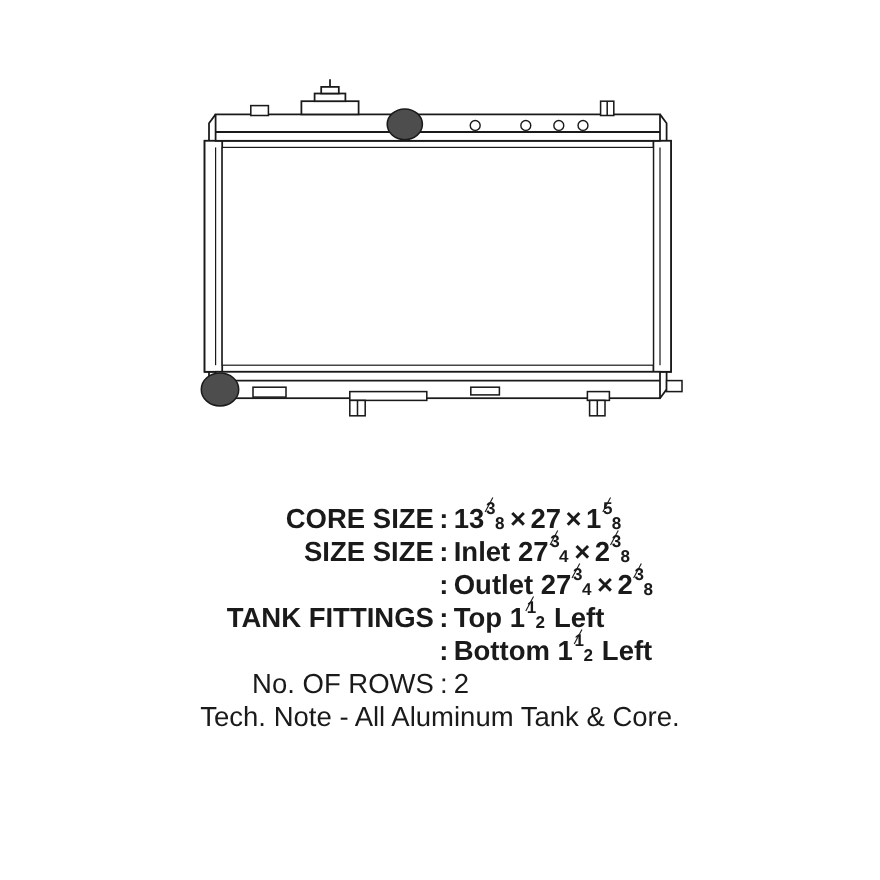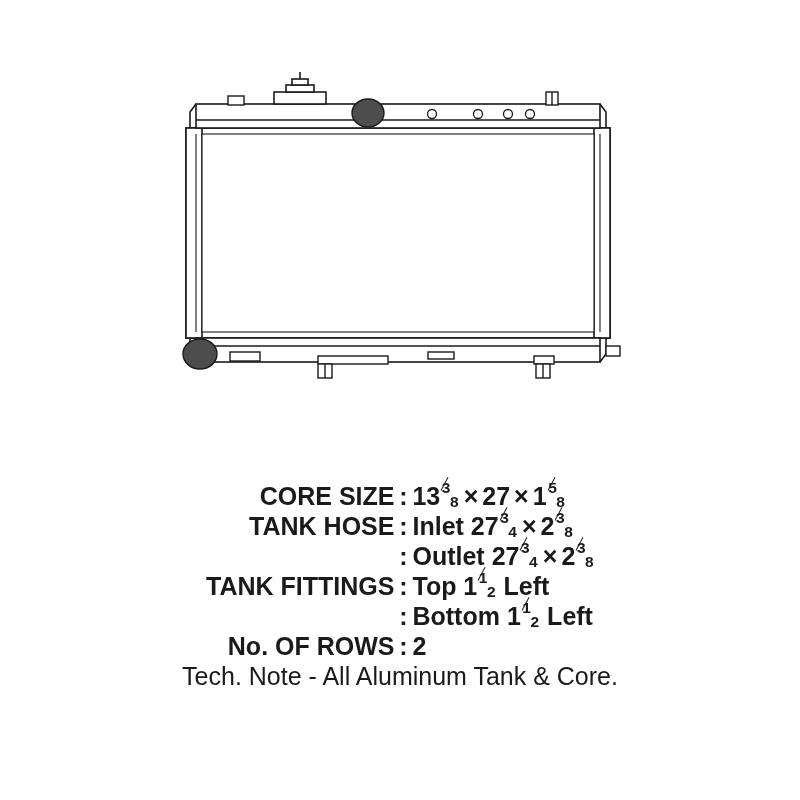--- a/index.html
+++ b/index.html
@@ -28,21 +28,21 @@
     left: 0;
     top: 0;
     width: 800px;
     height: 430px;
   }
 
   
   #spec-table {
     position: absolute;
     left: 0;
-    top: 482px;
+    top: 458px;
     width: 800px;
   }
 
   table.specs {
     border-collapse: collapse;
     margin: 0 auto;
     font-size: 25px;
     line-height: 1.0;
   }
   table.specs td {
@@ -60,21 +60,21 @@
     padding-right: 6px;
   }
   td.value {
     text-align: left;
   }
 
   .bold {
     font-weight: bold;
   }
   .plain {
-    font-weight: bold;
+    font-weight: normal;
   }
 
   .note-row td {
     padding-top: 8px;
     margin-top: 18px;
   }
   .note {
     text-align: center;
     font-size: 25px;
     font-weight: normal;
@@ -196,21 +196,21 @@
     <table class="specs">
       <tbody>
         <tr>
           <td class="label bold">CORE SIZE</td>
           <td class="colon bold">:</td>
           <td class="value bold">
             13<span class="frac"><span class="num">3</span><span class="bar"></span><span class="den">8</span></span><span class="times">×</span>27<span class="times">×</span>1<span class="frac"><span class="num">5</span><span class="bar"></span><span class="den">8</span></span>
           </td>
         </tr>
         <tr>
-          <td class="label bold">TANK HOSE</td>
+          <td class="label bold">SIZE SIZE</td>
           <td class="colon bold">:</td>
           <td class="value bold">
             Inlet&nbsp;27<span class="frac"><span class="num">3</span><span class="bar"></span><span class="den">4</span></span><span class="times">×</span>2<span class="frac"><span class="num">3</span><span class="bar"></span><span class="den">8</span></span>
           </td>
         </tr>
         <tr>
           <td class="label bold"></td>
           <td class="colon bold">:</td>
           <td class="value bold">
             Outlet&nbsp;27<span class="frac"><span class="num">3</span><span class="bar"></span><span class="den">4</span></span><span class="times">×</span>2<span class="frac"><span class="num">3</span><span class="bar"></span><span class="den">8</span></span>

